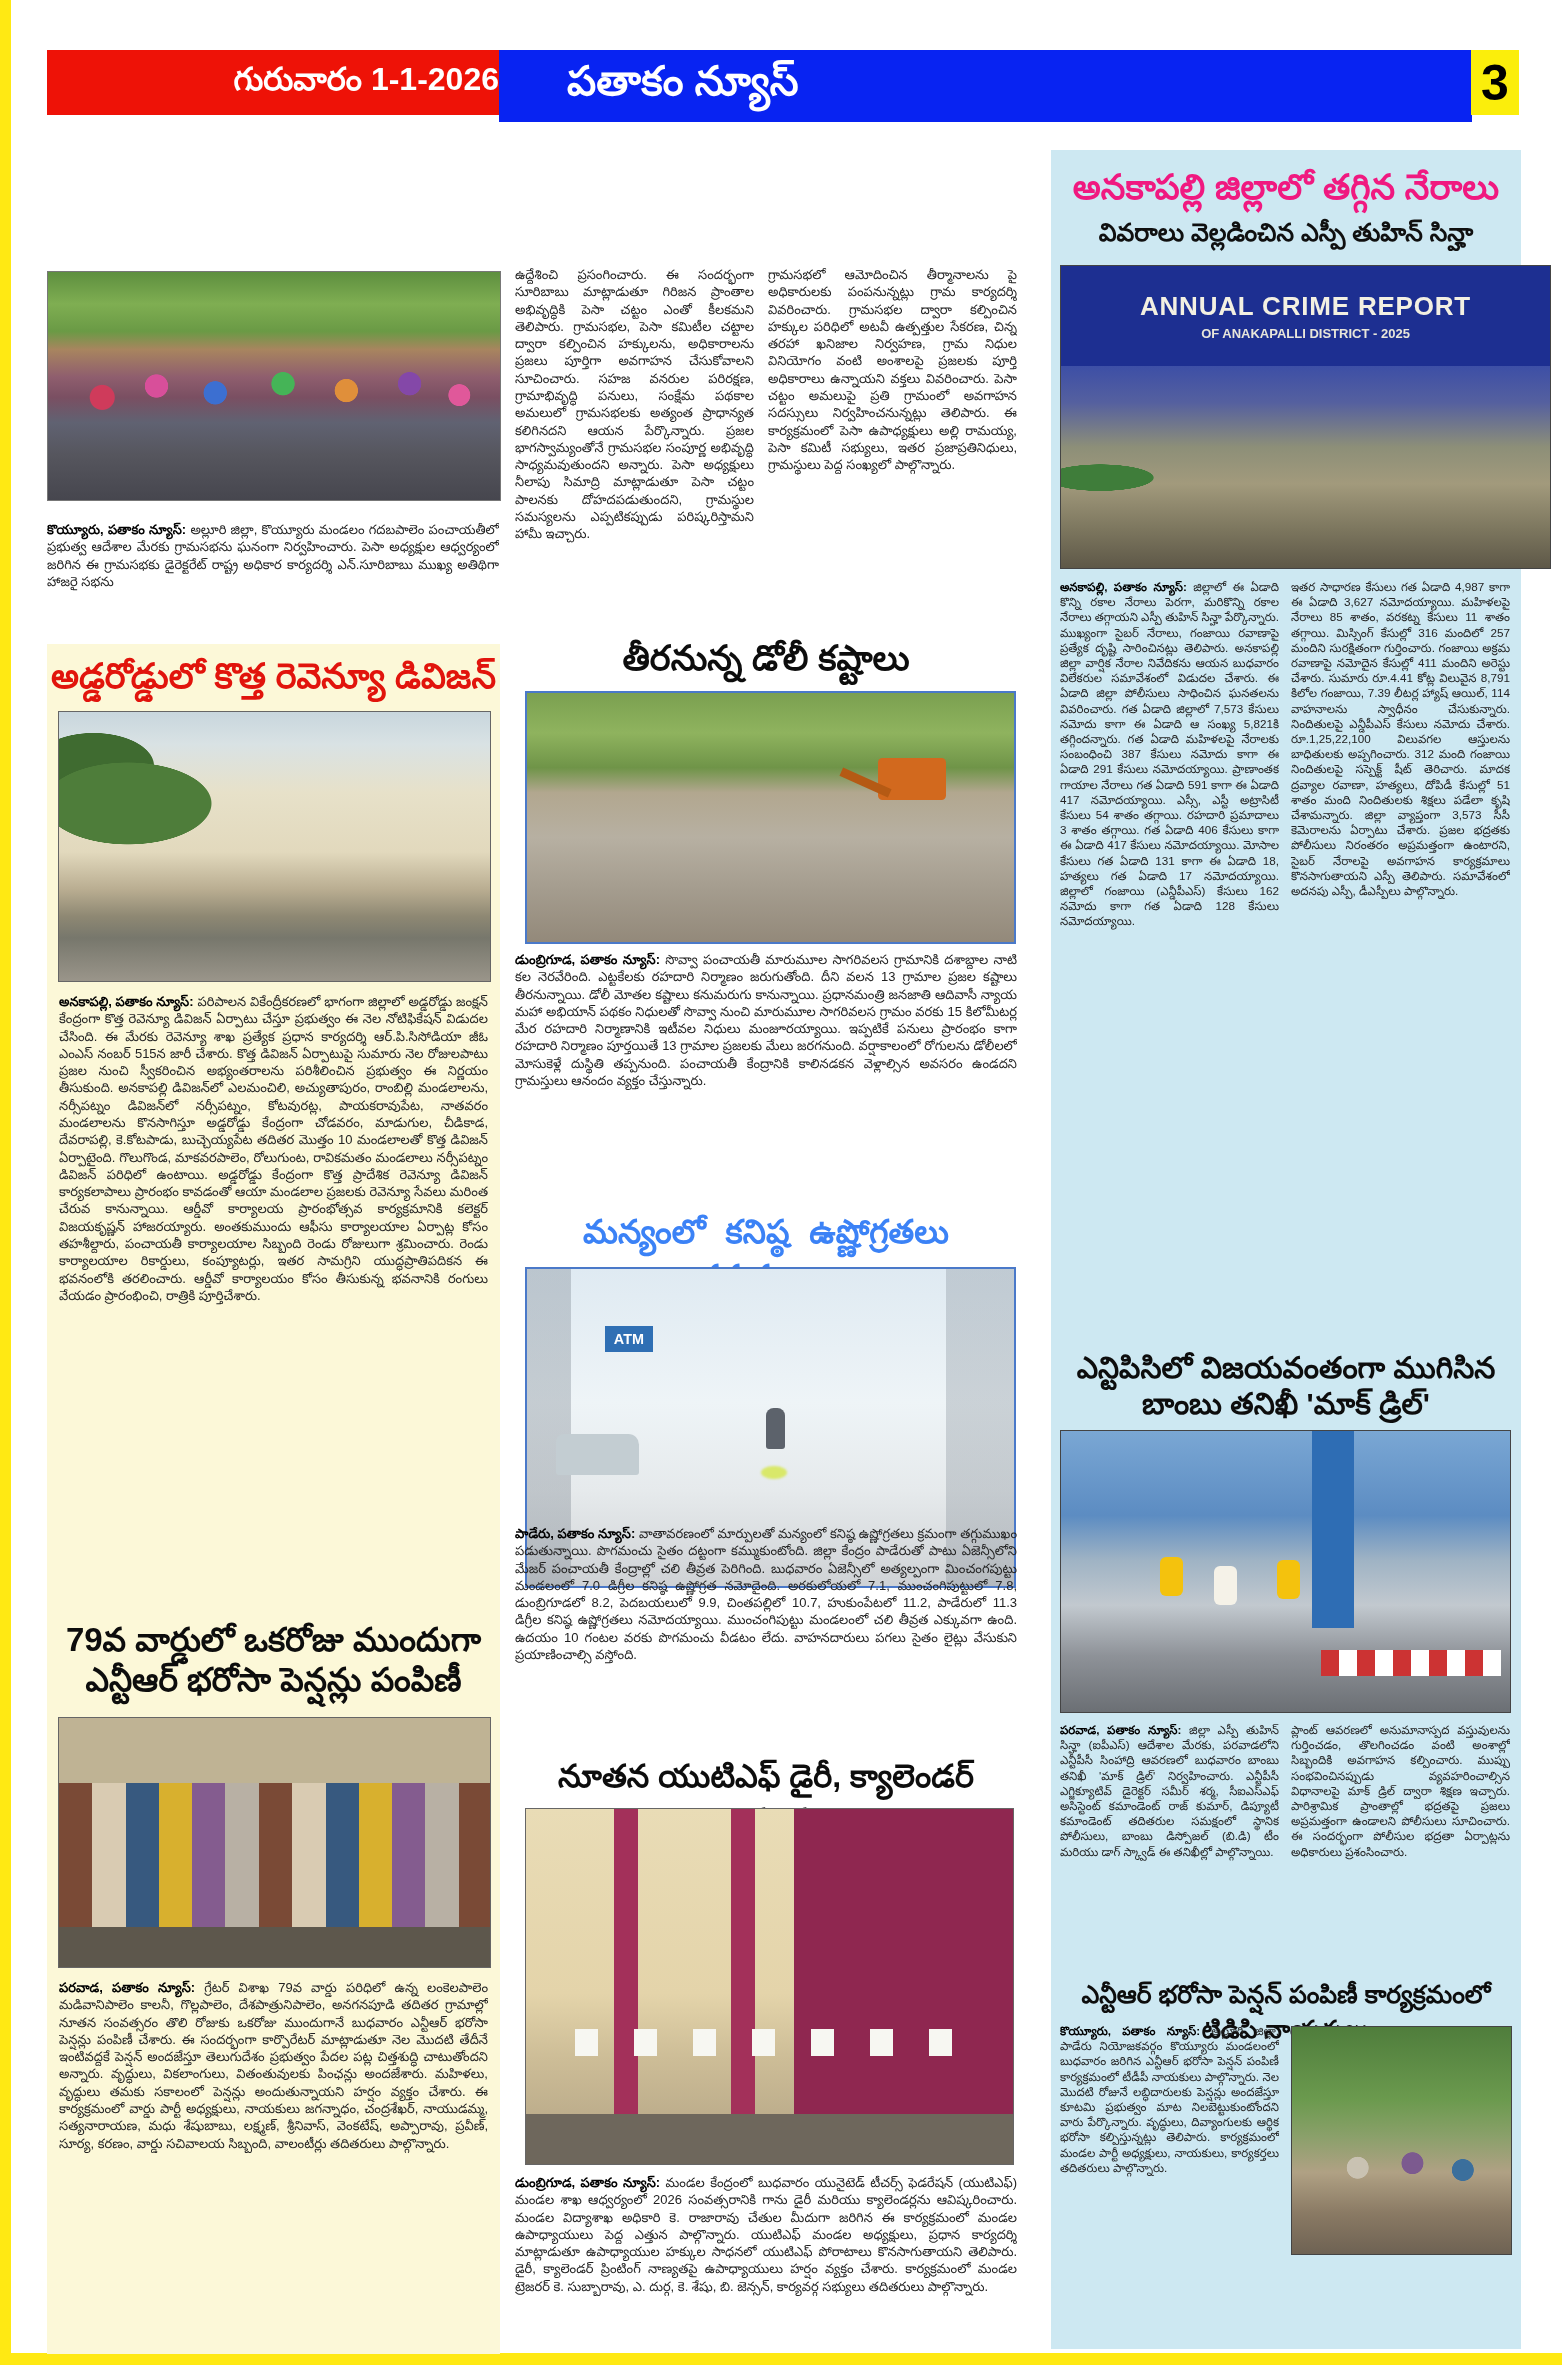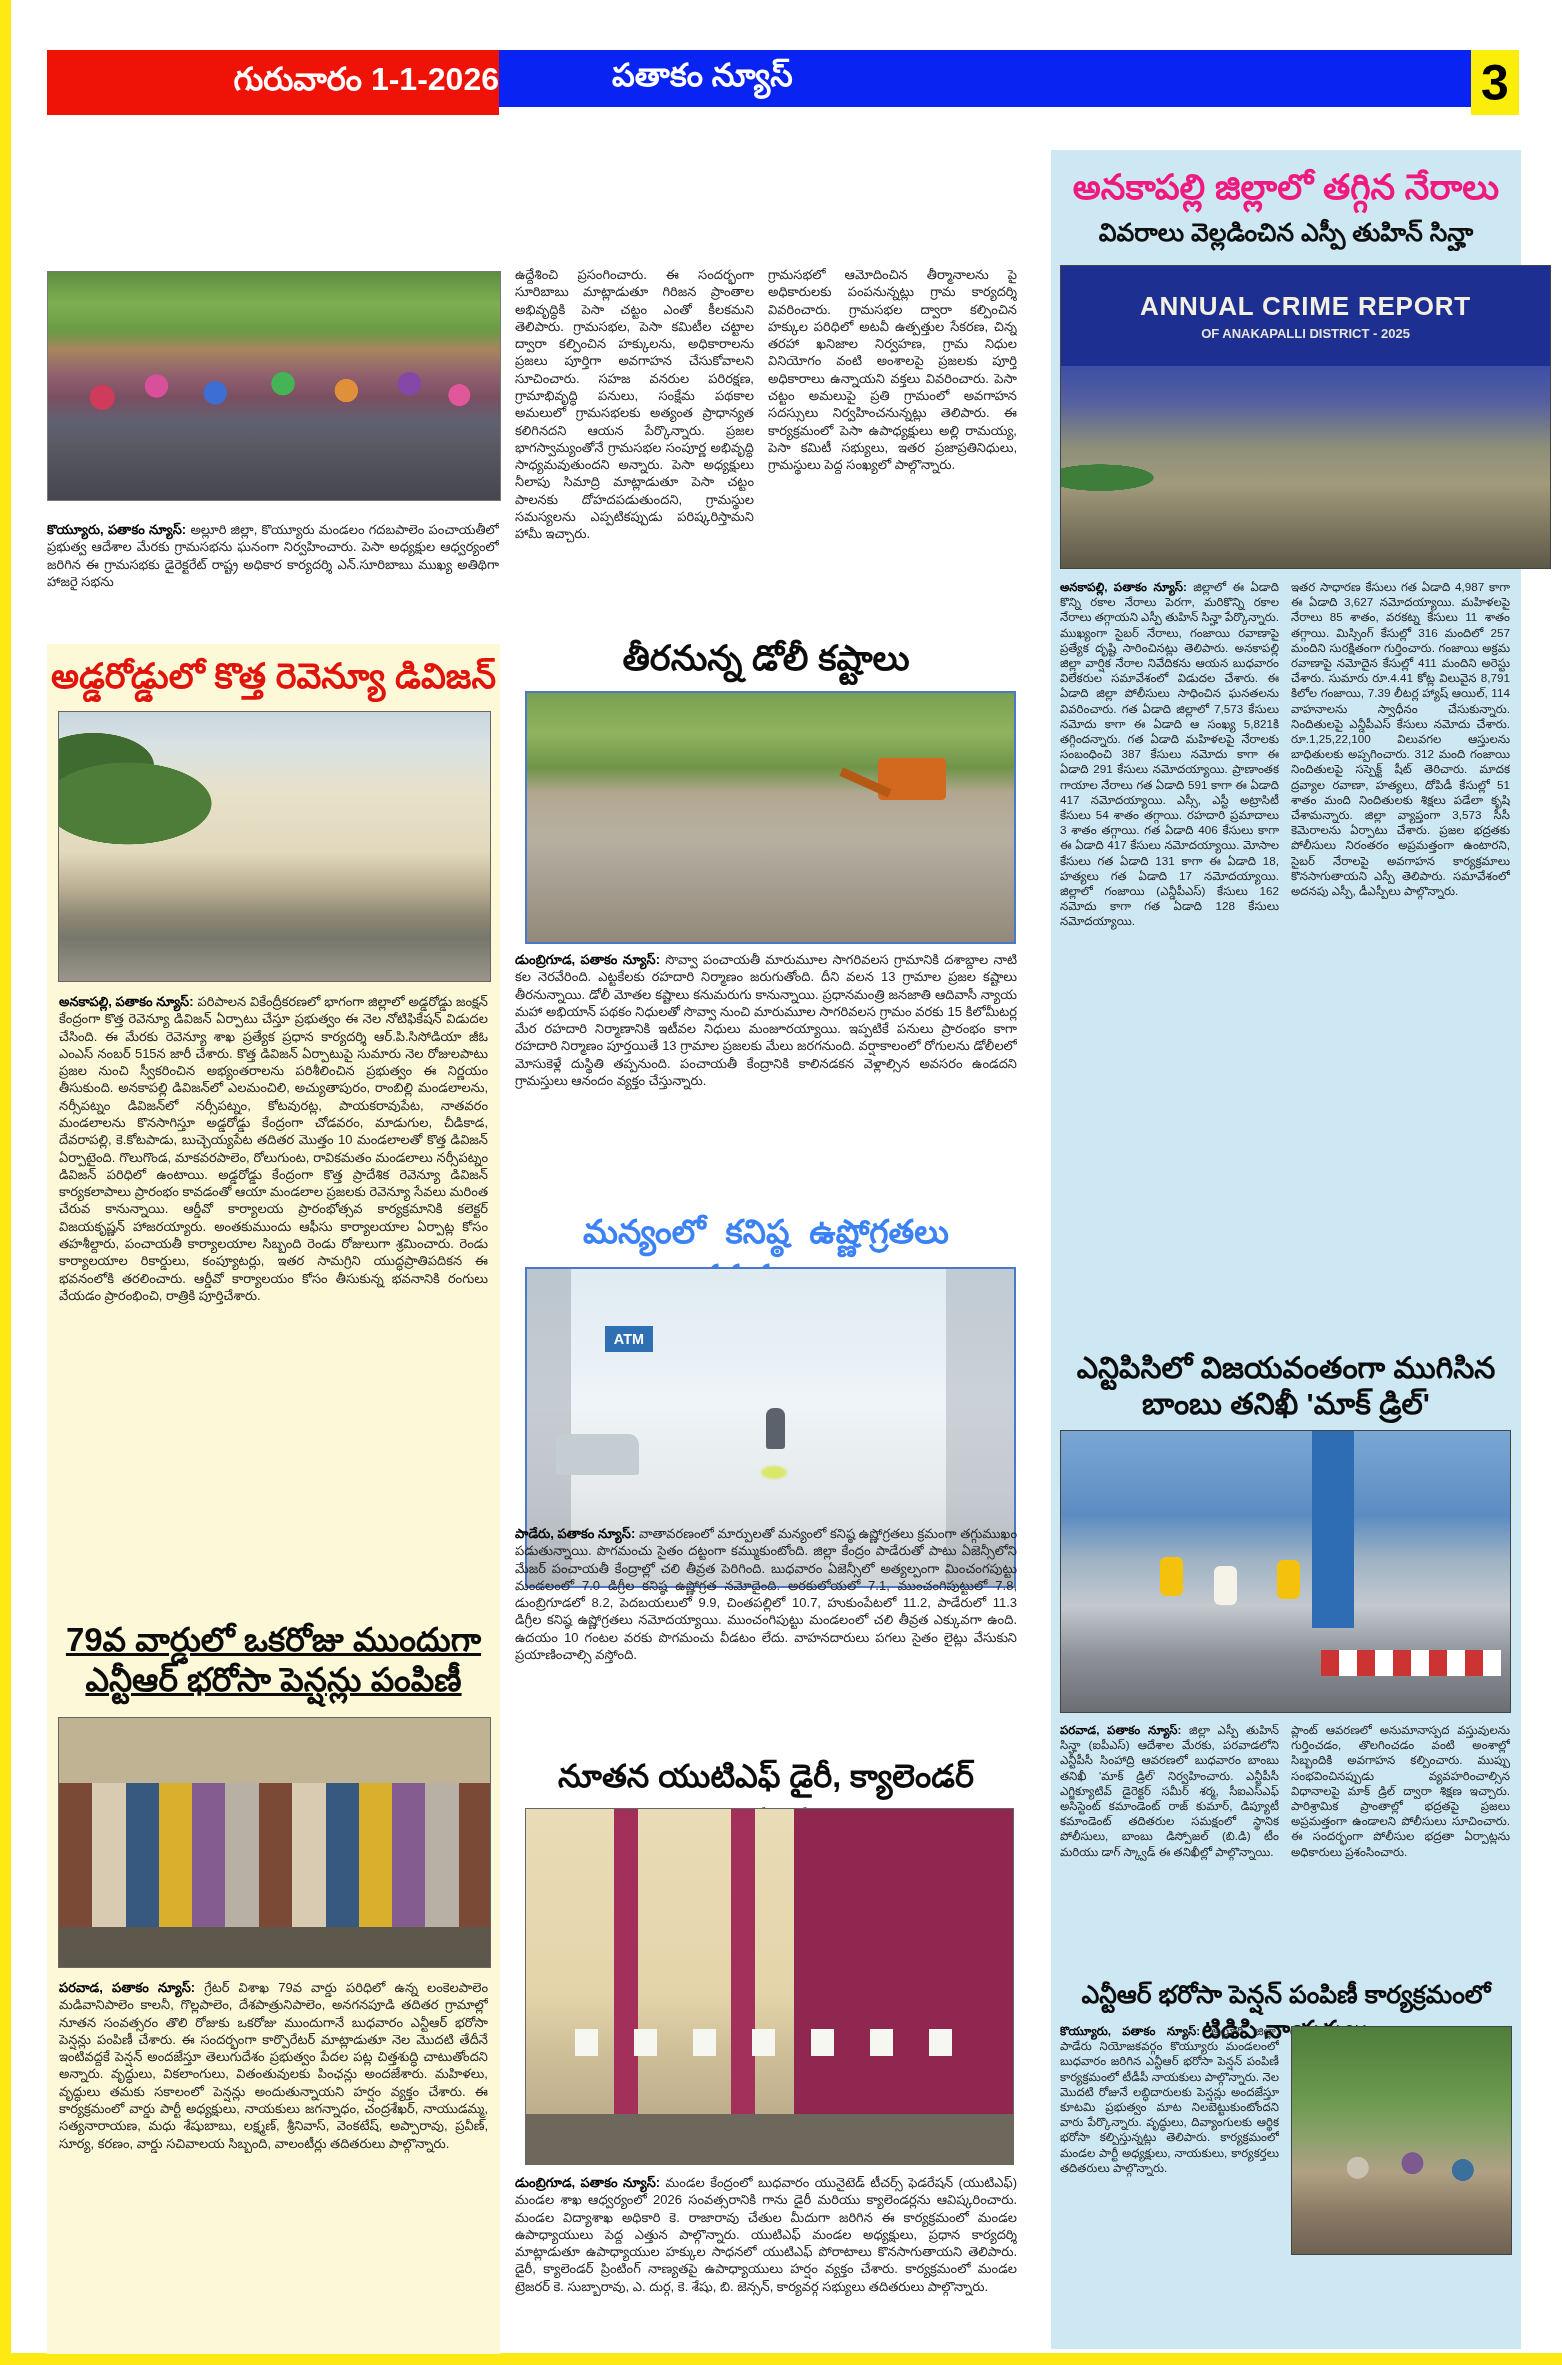--- a/index.html
+++ b/index.html
@@ -5,23 +5,23 @@
   html,body{margin:0;padding:0;background:#e9e9e9;}
   .page{position:relative;width:1562px;height:2366px;background:#ffffff;overflow:hidden;
         font-family:"Liberation Sans",sans-serif;color:#1a1a1a;}
   .abs{position:absolute;}
   
   .frame-left{left:0;top:0;width:10.6px;height:2366px;background:#ffe913;}
   .frame-bottom{left:0;top:2353px;width:1562px;height:12px;background:#ffe913;}
   
   .date-box{left:47px;top:50px;width:452px;height:65px;background:#ee1207;color:#fff;
             display:flex;align-items:center;justify-content:flex-end;font-size:32px;font-weight:bold;}
-  .masthead-bar{left:499px;top:50px;width:973px;height:57px;background:#0823f2;color:#fff;
-            display:flex;align-items:center;padding-left:113px;box-sizing:border-box;
-            font-size:32px;font-weight:bold;}
+  .masthead-bar{left:499px;top:50px;width:973px;height:72px;background:#0823f2;color:#fff;
+            display:flex;align-items:center;padding-left:68px;box-sizing:border-box;
+            font-size:41px;font-weight:bold;}
   .pagenum-box{left:1471px;top:50px;width:48px;height:65px;background:#fbee0b;color:#000;
             display:flex;align-items:center;justify-content:center;font-size:50px;font-weight:bold;}
   
   .main-banner{left:47px;top:162px;width:970px;height:98px;background:#232a7d;color:#fff;
             display:flex;align-items:center;justify-content:center;font-size:45px;font-weight:bold;}
   
   .body-txt{font-size:13px;line-height:1.33;text-align:justify;overflow:hidden;color:#222;}
   .body-sm{font-size:11.7px;line-height:1.3;text-align:justify;overflow:hidden;color:#222;}
   .dl{font-weight:bold;color:#000;}
   .photo{overflow:hidden;}
@@ -41,21 +41,21 @@
   .main-col2{left:768px;top:266px;width:249px;height:367px;}
   
   .left-block{left:47px;top:644px;width:453px;height:1710px;background:#fcf8d8;}
   .rev-headline{left:0;top:12px;width:100%;text-align:center;color:#e1140c;font-size:35px;font-weight:bold;}
   .photo-building{left:10.6px;top:67px;width:431px;height:269px;border:0.8px solid #666;
     background:
       radial-gradient(ellipse at 16% 34%, #4e7d3a 0 83px, rgba(0,0,0,0) 84px),
       radial-gradient(ellipse at 8% 20%, #3f6b30 0 60px, rgba(0,0,0,0) 61px),
       linear-gradient(180deg,#c8d6dd 0%,#d9e2e4 12%,#e7e1c9 30%,#e2d9bd 52%,#b9ad91 66%,#8e8873 76%,#77776c 84%,#9a958a 100%);}
   .rev-body{left:12px;top:349px;width:429px;height:614px;}
-  .ward-headline{left:0;top:976px;width:100%;text-align:center;color:#0d0d0d;font-size:33px;font-weight:bold;line-height:1.2;text-decoration:underline;}
+  .ward-headline{left:0;top:976px;width:100%;text-align:center;color:#0d0d0d;font-size:33px;font-weight:bold;line-height:1.2;}
   .photo-pension{left:10.6px;top:1073px;width:431px;height:249px;border:0.8px solid #666;
     background:
       linear-gradient(0deg,#5d574c 0 16%, rgba(0,0,0,0) 16%),
       linear-gradient(180deg,#bfb394 0 26%, rgba(0,0,0,0) 26%),
       repeating-linear-gradient(90deg,#7a4a36 0 33px,#d9cbb2 33px 67px,#37597f 67px 100px,#d8b02e 100px 133px,#845c8f 133px 166px,#b8b0a4 166px 200px);}
   .ward-body{left:12px;top:1335px;width:429px;height:363px;}
   
   .doli-headline{left:515px;top:638px;width:502px;text-align:center;font-size:35px;font-weight:bold;color:#0d0d0d;}
   .photo-road{left:525px;top:691px;width:487px;height:249px;border:2.3px solid #4a79c9;
     background:linear-gradient(180deg,#7ba050 0%,#8fb35e 16%,#6f9448 30%,#b2a78f 40%,#b7b0a2 58%,#a59d8f 78%,#93897a 100%);}

